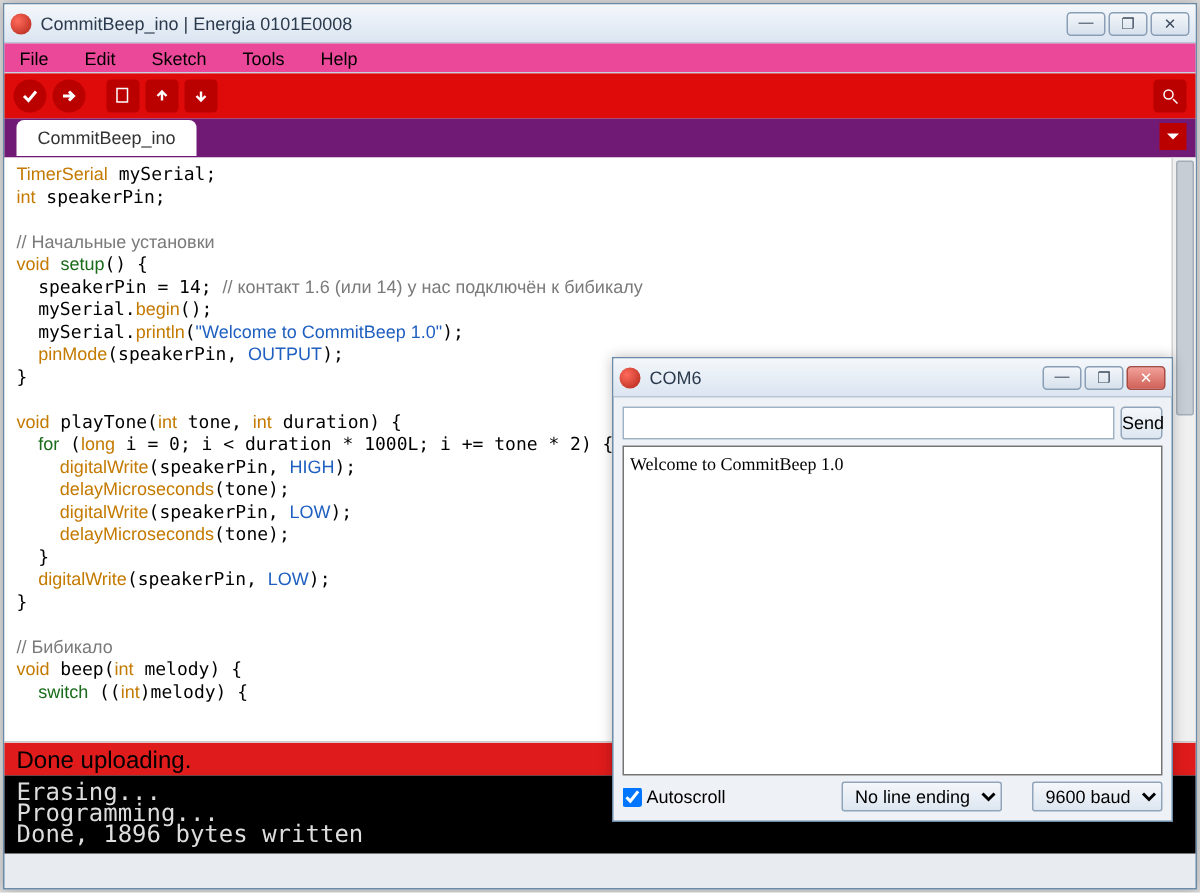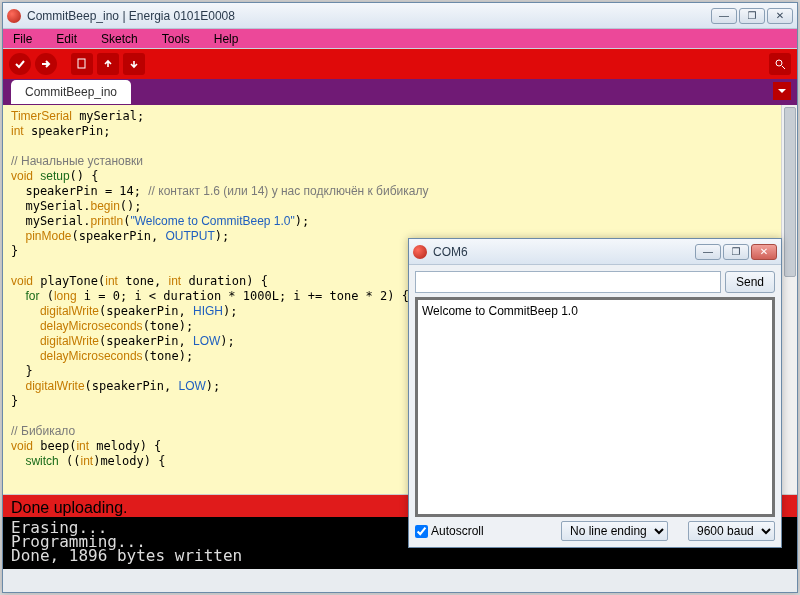--- a/index.html
+++ b/index.html
@@ -15,36 +15,36 @@
 .menubar{height:20px;background:#ec4899;display:flex;align-items:center;padding:0 4px;gap:12px;border-bottom:1px solid #c9d2dc}
 .menubar span{padding:2px 6px;cursor:pointer}
 .toolbar{height:30px;background:#df0a0a;display:flex;align-items:center;padding:0 6px;gap:4px}
 .tbtn{width:22px;height:22px;border-radius:11px;background:#b00;display:flex;align-items:center;justify-content:center;cursor:pointer}
 .tbtn.sq{border-radius:3px}
 .tbtn svg{width:12px;height:12px}
 .toolbar .spacer{flex:1}
 .tabbar{height:26px;background:#701a75;display:flex;align-items:center;padding:0 8px;position:relative}
 .tab{background:#fff;border-radius:5px 5px 0 0;padding:5px 14px;font-size:12px;color:#333;cursor:pointer}
 .tabbar .drop{position:absolute;right:6px;top:3px;width:18px;height:18px;background:#b00;display:flex;align-items:center;justify-content:center;cursor:pointer}
-.editor{background:#fef9c3;height:390px;overflow:auto;border-bottom:1px solid #ccc;position:relative}
+.editor{background:#ffffff;height:390px;overflow:auto;border-bottom:1px solid #ccc;position:relative}
 .code{font-family:Consolas,Menlo,monospace;font-size:12px;padding:4px 8px;white-space:pre;line-height:15px;color:#000}
 .c-type{color:#c47a00}.c-kw{color:#1a6b1a}.c-fn{color:#c47a00}.c-cmt{color:#7a7a7a}.c-str{color:#1f5fbf}.c-const{color:#1f5fbf}
 .statusred{height:22px;background:#e01b1b;color:#000;font-size:16px;padding:4px 8px}
 .console{background:#000;color:#ddd;font-family:Consolas,monospace;font-size:16px;padding:4px 8px;height:52px;line-height:14px;white-space:pre}
 .footer{height:19px;background:#df0a0a;color:#fff;display:flex;align-items:center;padding:0 8px;font-size:11px}
 .footer .spacer{flex:1}
 .vscroll{position:absolute;right:0;top:0;width:16px;height:100%;background:#f0f0f0;border-left:1px solid #d4d4d4}
 .vscroll .thumb{position:absolute;left:2px;width:12px;background:#c7cdd4;border:1px solid #a4adb7;border-radius:2px}
 
 .serial-win{left:408px;top:238px;width:374px;height:310px;background:#eef1f5}
 .serial-body{padding:6px;display:flex;flex-direction:column;height:calc(100% - 26px)}
 .sendrow{display:flex;gap:4px;margin-bottom:4px}
 .sendrow input{flex:1;height:22px;border:1px solid #9fb1c4;padding:0 4px;background:#fff}
-.sendrow button{width:50px;height:22px;border:1px solid #91a5ba;background:linear-gradient(#f4f7fb,#dde6f0);border-radius:3px;cursor:pointer}
-.serial-out{flex:1;background:#fff;border:3px solid #737373;padding:4px;font-family:Liberation Sans, sans-serif;font-size:12px;margin-bottom:4px}
+.sendrow button{width:28px;height:22px;border:1px solid #91a5ba;background:linear-gradient(#f4f7fb,#dde6f0);border-radius:3px;cursor:pointer}
+.serial-out{flex:1;background:#fff;border:1px solid #737373;padding:4px;font-family:Liberation Serif, serif;font-size:12px;margin-bottom:4px}
 .serial-foot{display:flex;align-items:center;gap:20px}
 .serial-foot label{display:flex;align-items:center;gap:3px}
 .serial-foot .spacer{flex:1}
 .serial-foot select{height:20px;border:1px solid #91a5ba;background:linear-gradient(#f4f7fb,#dde6f0);padding:0 4px;border-radius:2px}
 </style>
 </head>
 <body>
 
 <div class="win main-win">
   <div class="titlebar">

